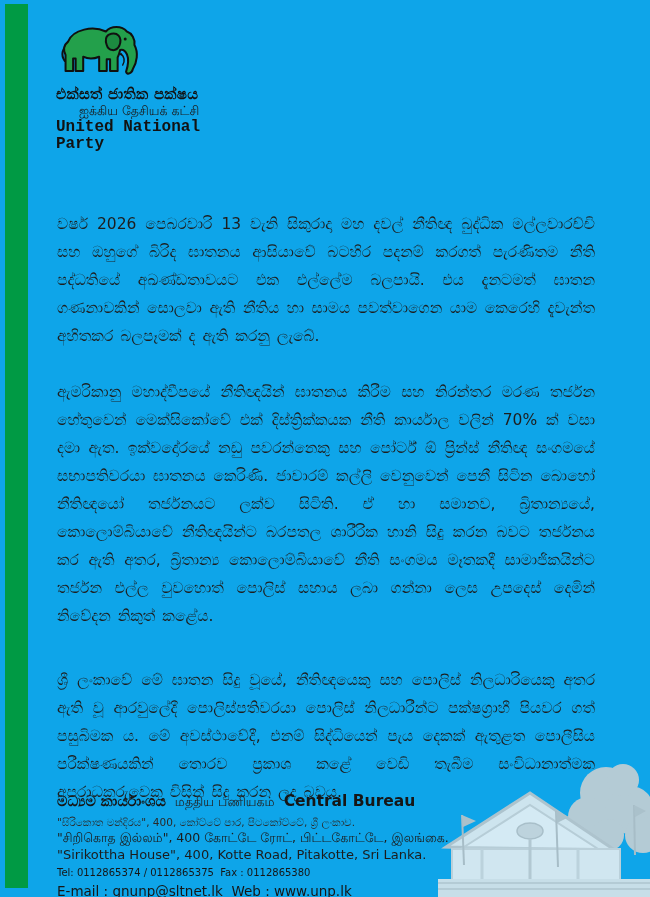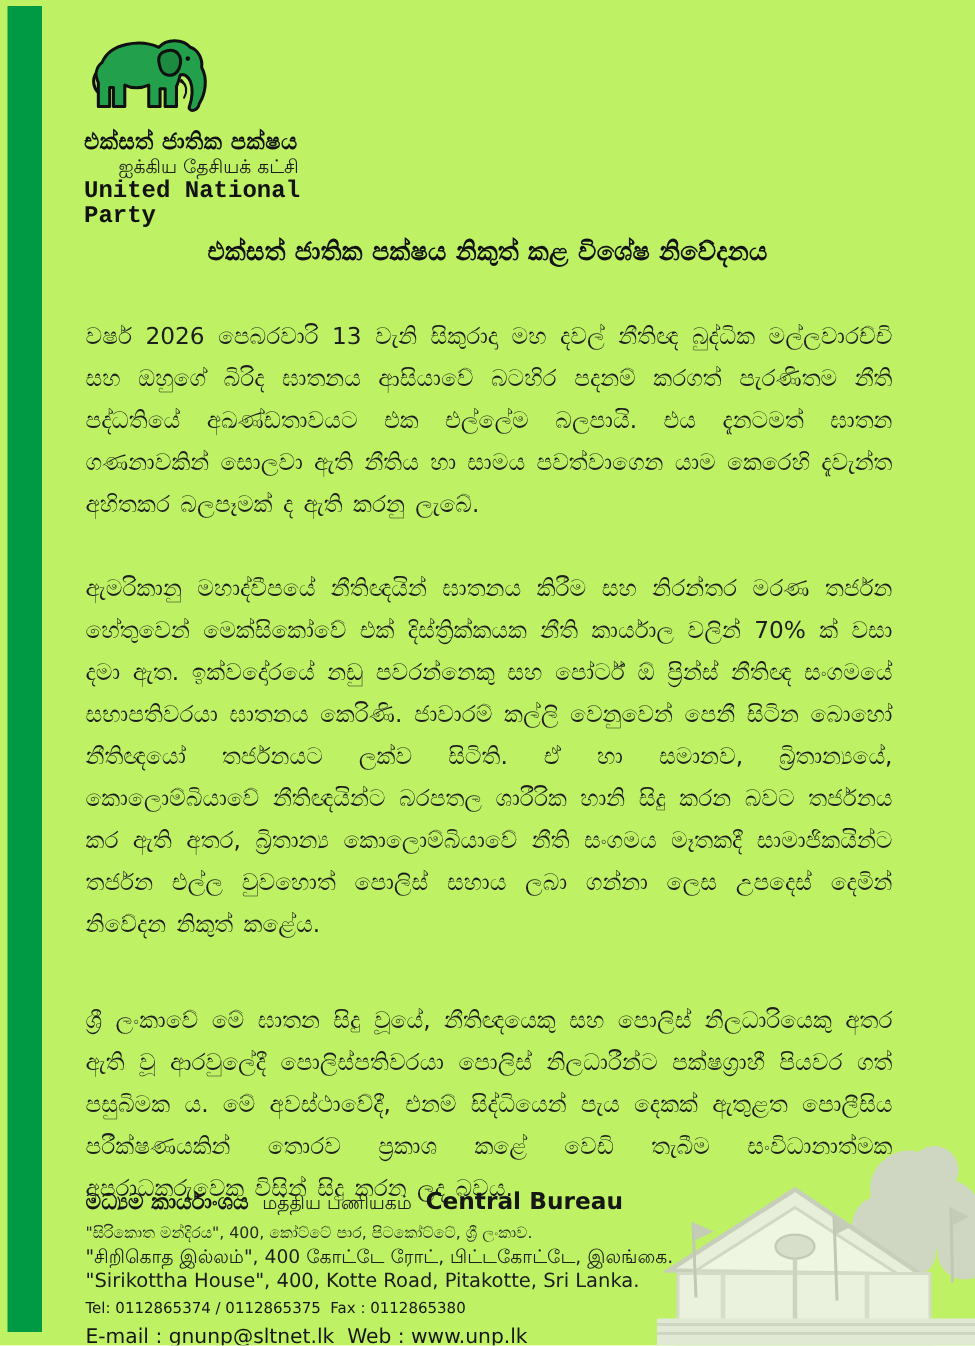--- a/index.html
+++ b/index.html
@@ -3,21 +3,21 @@
 <meta charset="utf-8">
 <style>
   * { margin: 0; padding: 0; box-sizing: border-box; }
   html, body { background: #ffffff; }
   body { font-family: "DejaVu Sans", "Liberation Sans", sans-serif; }
 
   .page {
     position: relative;
     width: 650px;
     height: 897px;
-    background: #bef264;
+    background: #0ea5e9;
     overflow: hidden;
     margin: 0 auto;
   }
 
   .green-bar {
     position: absolute;
     left: 5px; top: 4px;
     width: 23px; height: 884px;
     background: #009a44;
   }
@@ -117,21 +117,20 @@
       </g>
       <circle cx="80" cy="27" r="1.8" fill="#101010"></circle>
     </svg>
     <div class="party-names">
       <div class="party-name-si">එක්සත් ජාතික පක්ෂය</div>
       <div class="party-name-ta">ஐக்கிய தேசியக் கட்சி</div>
       <div class="party-name-en">United National Party</div>
     </div>
   </div>
 
-  <div class="doc-title">එක්සත් ජාතික පක්ෂය නිකුත් කළ විශේෂ නිවේදනය</div>
 
   <p class="para para-1">වර්ෂ 2026 පෙබරවාරි 13 වැනි සිකුරාදා මහ දවල් නීතිඥ බුද්ධික මල්ලවාරච්චි සහ ඔහුගේ බිරිද ඝාතනය ආසියාවේ බටහිර පදනම් කරගත් පැරණිතම නීති පද්ධතියේ අඛණ්ඩතාවයට එක එල්ලේම බලපායි. එය දැනටමත් ඝාතන ගණනාවකින් සොලවා ඇති නීතිය හා සාමය පවත්වාගෙන යාම කෙරෙහි දැවැන්ත අහිතකර බලපෑමක් ද ඇති කරනු ලැබේ.</p>
   <p class="para para-2">ඇමරිකානු මහාද්වීපයේ නීතිඥයින් ඝාතනය කිරීම සහ නිරන්තර මරණ තර්ජන හේතුවෙන් මෙක්සිකෝවේ එක් දිස්ත්‍රික්කයක නීති කාර්යාල වලින් 70% ක් වසා දමා ඇත. ඉක්වදෝරයේ නඩු පවරන්නෙකු සහ පෝර්ට් ඕ ප්‍රින්ස් නීතිඥ සංගමයේ සභාපතිවරයා ඝාතනය කෙරිණි. ජාවාරම් කල්ලි වෙනුවෙන් පෙනී සිටින බොහෝ නීතිඥයෝ තර්ජනයට ලක්ව සිටිති. ඒ හා සමානව, බ්‍රිතාන්‍යයේ, කොලොම්බියාවේ නීතිඥයින්ට බරපතල ශාරීරික හානි සිදු කරන බවට තර්ජනය කර ඇති අතර, බ්‍රිතාන්‍ය කොලොම්බියාවේ නීති සංගමය මෑතකදී සාමාජිකයින්ට තර්ජන එල්ල වුවහොත් පොලිස් සහාය ලබා ගන්නා ලෙස උපදෙස් දෙමින් නිවේදන නිකුත් කළේය.</p>
   <p class="para para-3">ශ්‍රී ලංකාවේ මේ ඝාතන සිදු වූයේ, නීතිඥයෙකු සහ පොලිස් නිලධාරියෙකු අතර ඇති වූ ආරවුලේදී පොලිස්පතිවරයා පොලිස් නිලධාරීන්ට පක්ෂග්‍රාහී පියවර ගත් පසුබිමක ය. මේ අවස්ථාවේදී, එනම් සිද්ධියෙන් පැය දෙකක් ඇතුළත පොලීසිය පරීක්ෂණයකින් තොරව ප්‍රකාශ කළේ වෙඩි තැබීම සංවිධානාත්මක අපරාධකරුවෙකු විසින් සිදු කරන ලද බවය.</p>
 
   <svg class="hq-photo" viewBox="0 0 212 142">
 
     <g fill="#d2d2d2">
       <circle cx="168" cy="38" r="26"></circle>
       <circle cx="192" cy="55" r="24"></circle>

